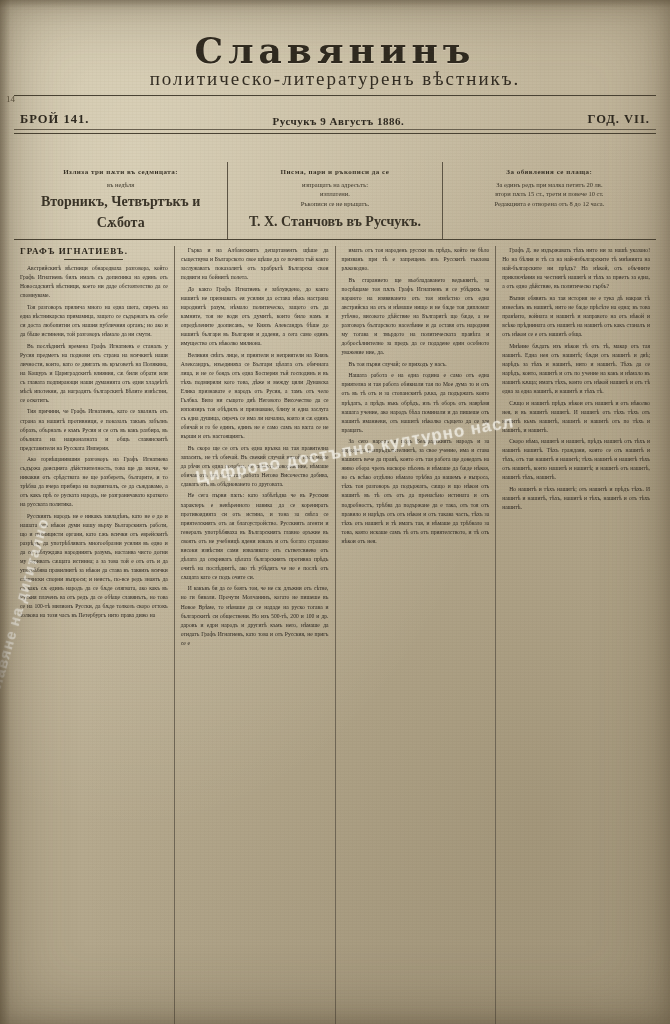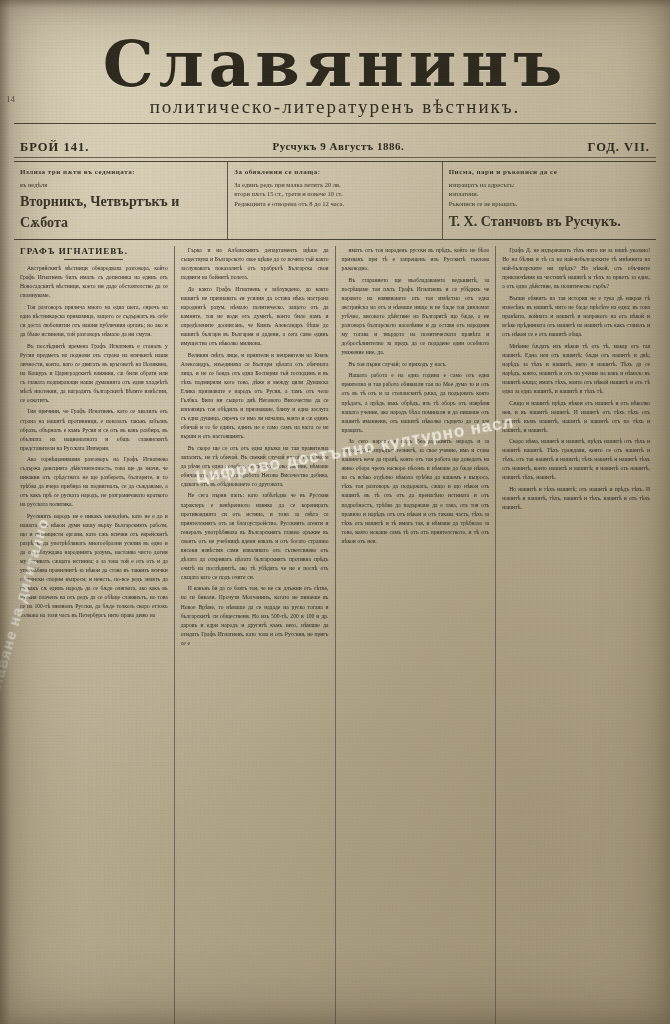--- a/index.html
+++ b/index.html
@@ -50,40 +50,40 @@
     height: 1004px;
   }
 
   
   .masthead {
     text-align: center;
     padding-top: 22px;
   }
   .paper-title {
     font-family: "DejaVu Serif", serif;
-    font-size: 64px;
+    font-size: 36px;
     letter-spacing: 5px;
     color: #2f2a20;
     line-height: 1;
     font-weight: bold;
     text-shadow: 0 1px 0 rgba(255,250,230,0.35);
     white-space: nowrap;
   }
   .subtitle {
     font-size: 19px;
     letter-spacing: 2px;
     color: #332d23;
     font-family: "Liberation Serif", serif;
   }
 
   
   .issueline {
     margin-top: 16px;
     display: flex;
-    align-items: flex-start;
+    align-items: flex-end;
     justify-content: space-between;
     font-size: 11.5px;
     color: #2e2920;
     padding: 0 6px;
     gap: 24px;
   }
   .issueline .left, .issueline .right {
     font-weight: bold;
     font-size: 12.5px;
     letter-spacing: 1px;
@@ -103,24 +103,26 @@
   
   .infoband {
     display: flex;
     border-top: 1px solid #4a4334;
     border-bottom: 1px solid #4a4334;
     margin-top: 3px;
   }
   .infobox {
     flex: 1 1 0;
     padding: 5px 6px 6px 6px;
+    text-align: center;
     font-size: 6.5px;
     line-height: 1.5;
     color: #3a3428;
     border-right: 1px solid #5c5444;
+    margin-top: 28px;
   }
   .infobox:last-child { border-right: none; }
   .infobox .ih {
     font-size: 7px;
     font-weight: bold;
     letter-spacing: 0.5px;
     display: block;
     margin-bottom: 2px;
   }
   .infobox .ib {
@@ -238,31 +240,31 @@
     </div>
     <hr class="rule thin">
 
     <div class="infoband">
       <div class="infobox">
         <span class="ih">Излиза три пѫти въ седмицата:</span>
         <span class="line">въ недѣля</span>
         <span class="ib">Вторникъ, Четвъртъкъ и Сѫбота</span>
       </div>
       <div class="infobox">
-        <span class="ih">За обявления се плаща:</span>
-        <span class="line">За единъ редъ при малка петитъ 20 лв.</span>
-        <span class="line">втори пѫть 15 ст., трети и повече 10 ст.</span>
-        <span class="line">Редакцията е отворена отъ 8 до 12 часа.</span>
-      </div>
-      <div class="infobox">
         <span class="ih">Писма, пари и ръкописи да се</span>
         <span class="line">изпращатъ на адресътъ:</span>
         <span class="line">изплатени.</span>
         <span class="line">Ръкописи се не връщатъ.</span>
         <span class="ib">Т. Х. Станчовъ въ Русчукъ.</span>
+      </div>
+      <div class="infobox">
+        <span class="ih">За обявления се плаща:</span>
+        <span class="line">За единъ редъ при малка петитъ 20 лв.</span>
+        <span class="line">втори пѫть 15 ст., трети и повече 10 ст.</span>
+        <span class="line">Редакцията е отворена отъ 8 до 12 часа.</span>
       </div>
     </div>
 
     <div class="columns">
 
       <div class="col">
         <div class="colhead">ГРАФЪ ИГНАТИЕВЪ.</div>
         <hr class="colhead-rule">
         <p class="body">Австрийскитѣ вѣстници обнародваха разговора, който Графъ Игнатиевъ билъ ималъ съ дописника на единъ отъ Новосадскитѣ вѣстници, което ни даде обстоятелство да се спомнуваме.</p>
         <p class="body">Тоя разговоръ прилича много на една шега, сиречъ на една вѣстникарска примамица, защото се съдържатъ въ себе си доста любопитни отъ нашия публичния органъ; но ако и да бѣше истинени, той разговоръ нѣмало да ни смути.</p>

